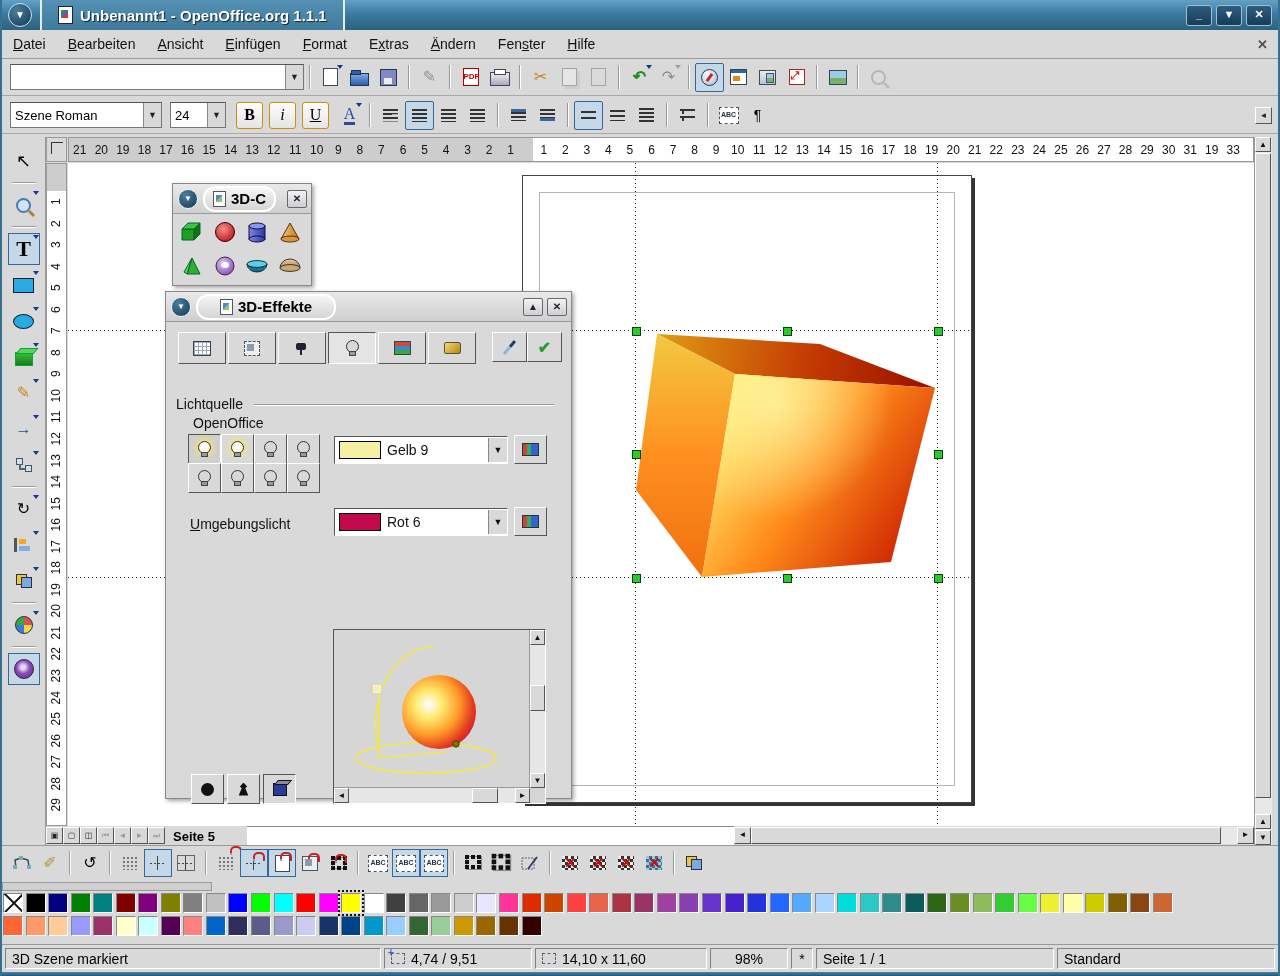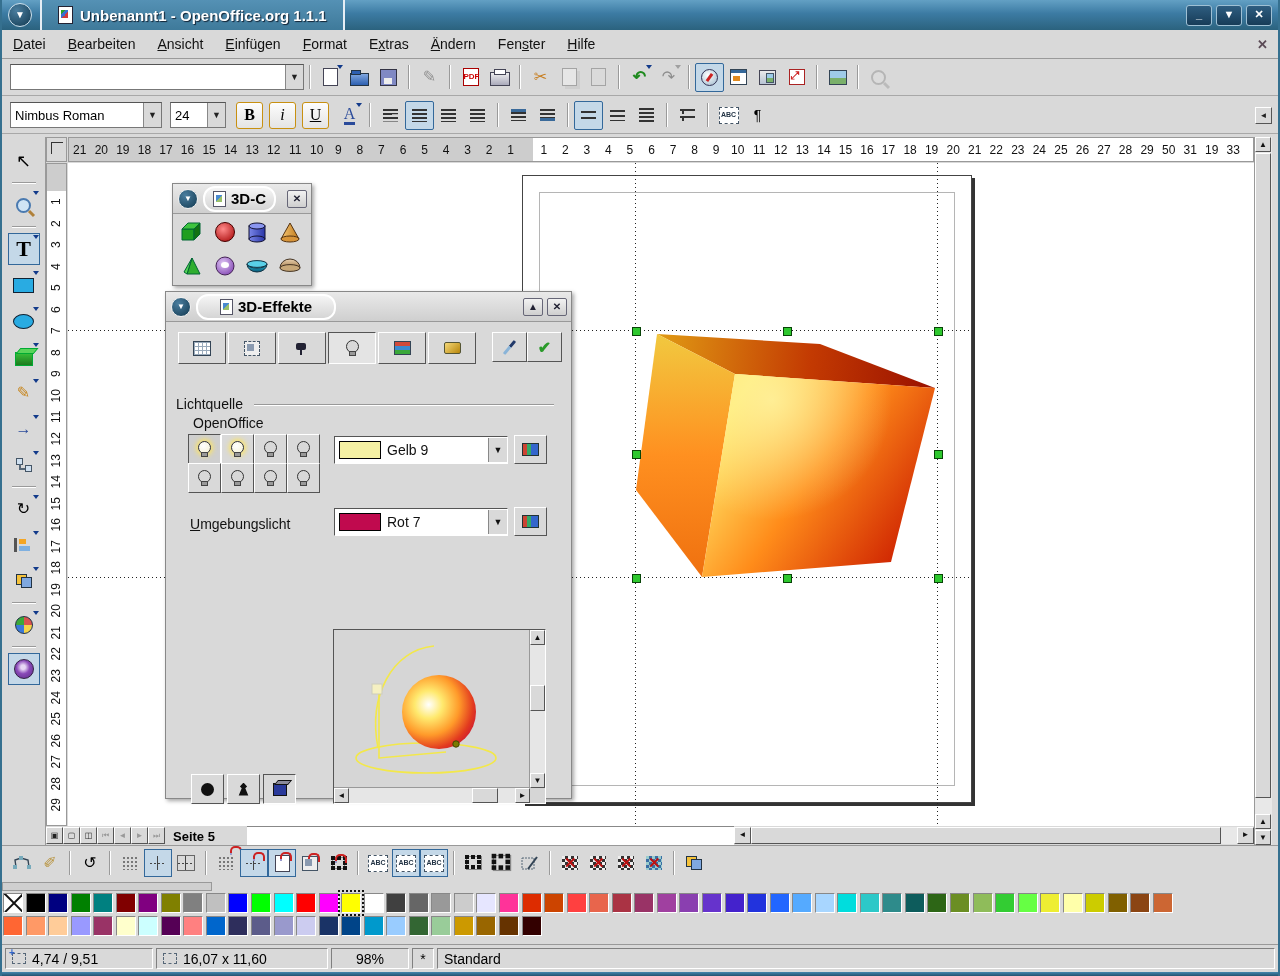--- a/index.html
+++ b/index.html
@@ -321,21 +321,21 @@
         <div class="galic"></div>
       </div>
     <div class="sep"></div>
     <div class="tbtn dis">
         <div class="mag"></div>
       </div>
   </div>
 
   <div class="tbar" id="tb2">
     <div class="combo" style="width:150px;">
-      <span style="padding-left:4px;">Nimbus Roman</span>
+      <span style="padding-left:4px;">Szene Roman</span>
       <span class="cbtn">▼</span>
     </div>
     <div style="width:8px;"></div>
     <div class="combo" style="width:54px;">
       <span style="padding-left:4px;">24</span>
       <span class="cbtn">▼</span>
     </div>
     <div style="width:10px;"></div>
     <div class="fmtbtn" style="font-weight:bold;">B</div>
     <div style="width:6px;"></div>
@@ -438,21 +438,21 @@
         <span class="rn">20</span>
         <span class="rn">21</span>
         <span class="rn">22</span>
         <span class="rn">23</span>
         <span class="rn">24</span>
         <span class="rn">25</span>
         <span class="rn">26</span>
         <span class="rn">27</span>
         <span class="rn">28</span>
         <span class="rn">29</span>
-        <span class="rn">50</span>
+        <span class="rn">30</span>
         <span class="rn">31</span>
         <span class="rn">19</span>
         <span class="rn">33</span>
       </div>
   </div>
   <div class="vruler">
     <div class="vmargin"></div>
     <div id="vruler-nums">
         <span class="vn">1</span>
         <span class="vn">2</span>
@@ -770,21 +770,21 @@
         <span>Gelb 9</span>
         <span class="cbtn">▼</span>
       </div>
       <div class="colbtn" style="left:348px;top:113px;">
           <div class="coldlg"></div>
         </div>
 
       <div class="dlabel" style="left:24px;top:194px;"><u>U</u><span>mgebungslicht</span></div>
       <div class="dcombo" style="left:168px;top:186px;width:172px;">
         <div class="swatchbox" id="ambient-swatch" style="background: rgb(192, 10, 78);"></div>
-        <span>Rot 7</span>
+        <span>Rot 6</span>
         <span class="cbtn">▼</span>
       </div>
       <div class="colbtn" style="left:348px;top:185px;">
           <div class="coldlg"></div>
         </div>
 
       <div class="preview">
         <svg class="fxsvg" width="196" height="158">
           <defs>
               <radialGradient id="pvs" cx="0.36" cy="0.4" r="0.75">
@@ -1022,33 +1022,39 @@
         <div class="sw" style="background: rgb(51, 102, 51);"></div>
         <div class="sw" style="background: rgb(153, 204, 153);"></div>
         <div class="sw" style="background: rgb(204, 153, 0);"></div>
         <div class="sw" style="background: rgb(153, 102, 0);"></div>
         <div class="sw" style="background: rgb(102, 51, 0);"></div>
         <div class="sw" style="background: rgb(51, 0, 0);"></div>
       </div>
   </div>
 
   <div class="statusbar">
+    <div class="spanel" style="width:376px;">
+        <span>3D Szene markiert</span>
+      </div>
     <div class="spanel" style="width:148px;">
         <div class="posic"></div>
         <span>4,74 / 9,51</span>
       </div>
     <div class="spanel" style="width:172px;">
         <div class="sizic"></div>
-        <span>16,07 x 11,60</span>
+        <span>14,10 x 11,60</span>
       </div>
     <div class="spanel" style="width:78px;justify-content:center;">
         <span>98%</span>
       </div>
     <div class="spanel" style="width:22px;justify-content:center;">
         <span>*</span>
       </div>
+    <div class="spanel" style="width:238px;">
+        <span>Seite 1 / 1</span>
+      </div>
     <div class="spanel" style="flex:1;">
         <span>Standard</span>
       </div>
   </div>
 
   <div class="bottomframe"></div>
 </div>
 
 </body></html>

